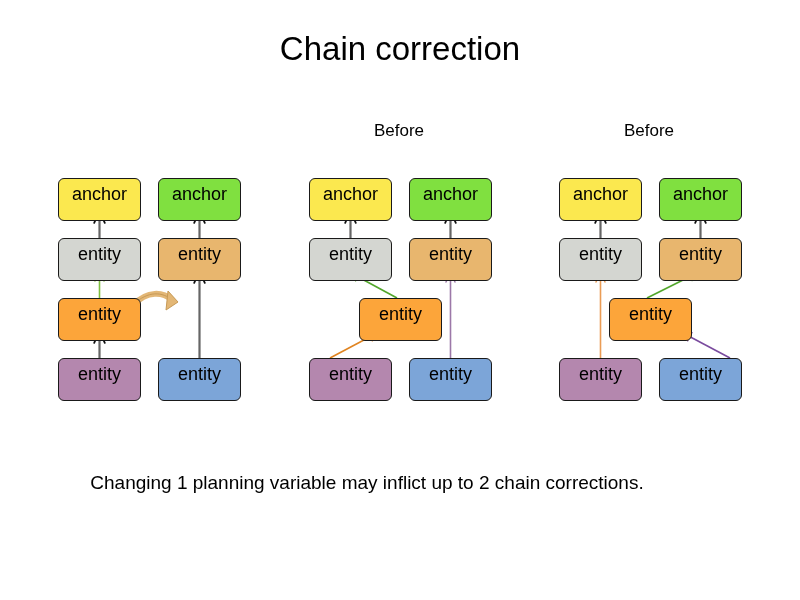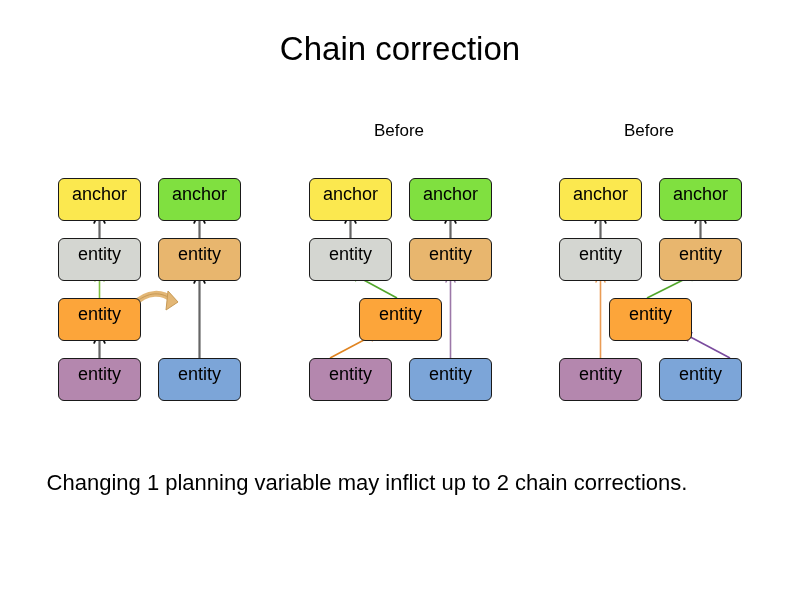--- a/index.html
+++ b/index.html
@@ -40,21 +40,21 @@
     line-height: 24px;
     text-align: center;
     white-space: nowrap;
   }
   .caption {
     position: absolute;
     left: 0;
     top: 470px;
     width: 734px;
     text-align: center;
-    font-size: 22px;
+    font-size: 19px;
     line-height: 26px;
     white-space: nowrap;
   }
   
   .node {
     position: absolute;
     box-sizing: border-box;
     border: 1px solid #1a1a1a;
     border-radius: 6px;
     font-size: 18px;

